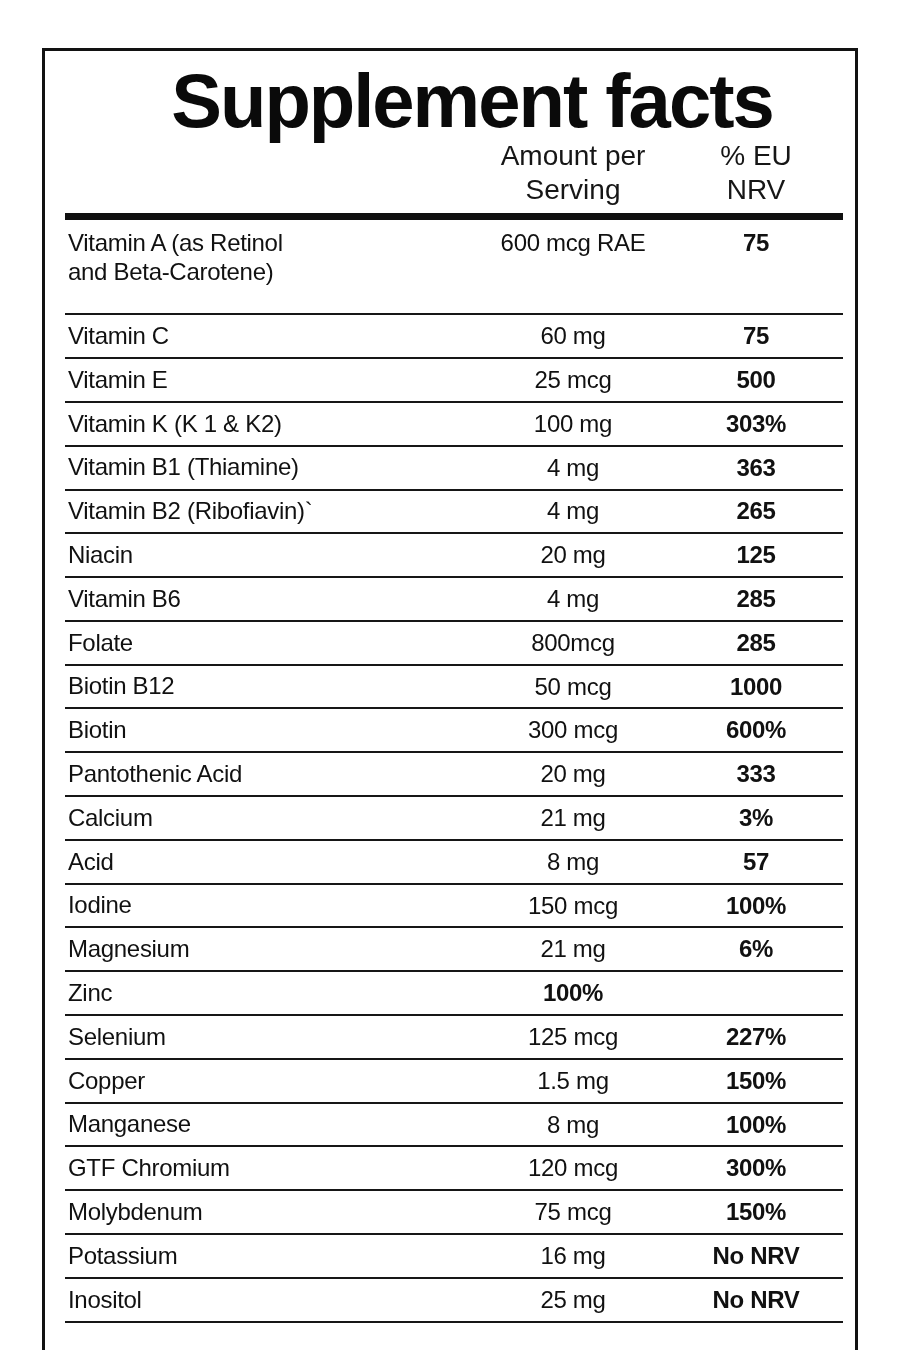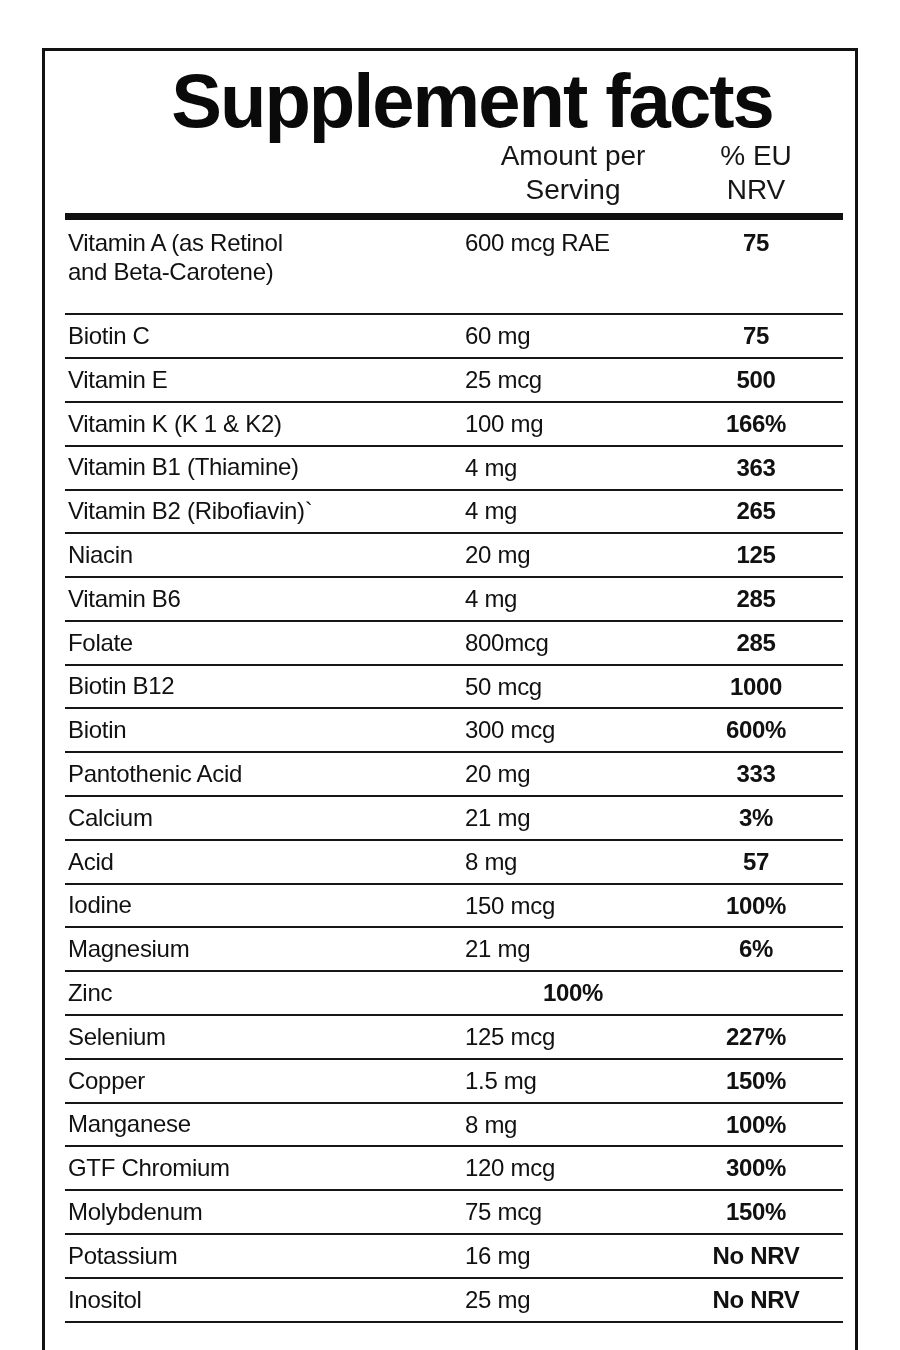--- a/index.html
+++ b/index.html
@@ -53,21 +53,21 @@
   }
   .row.tall { min-height: 95px; align-items: start; }
   .row.tall .cell { padding-top: 9px; }
   .cell-name {
     padding-left: 3px;
     text-align: left;
     white-space: pre-line;
     line-height: 1.18;
     letter-spacing: -0.3px;
   }
-  .cell-amount { text-align: left; letter-spacing: -0.3px; }
+  .cell-amount { text-align: center; letter-spacing: -0.3px; }
   .cell-nrv { text-align: center; letter-spacing: -0.3px; font-weight: bold; }
 </style>
 </head>
 <body>
 
 <div class="label-box">
 
   <div class="title">Supplement facts</div>
 
   <div class="grid headers">
@@ -83,35 +83,35 @@
 
   <div>
       <div class="grid row tall">
         <div class="cell cell-name">Vitamin A  (as Retinol
 and Beta-Carotene)</div>
         <div class="cell cell-amount">600 mcg RAE</div>
         <div class="cell cell-nrv">75</div>
         <div></div>
       </div>
       <div class="grid row">
-        <div class="cell cell-name">Biotin C</div>
+        <div class="cell cell-name">Vitamin C</div>
         <div class="cell cell-amount">60 mg</div>
         <div class="cell cell-nrv">75</div>
         <div></div>
       </div>
       <div class="grid row">
         <div class="cell cell-name">Vitamin E</div>
         <div class="cell cell-amount">25 mcg</div>
         <div class="cell cell-nrv">500</div>
         <div></div>
       </div>
       <div class="grid row">
         <div class="cell cell-name">Vitamin K (K 1 &amp; K2)</div>
         <div class="cell cell-amount">100 mg</div>
-        <div class="cell cell-nrv">166%</div>
+        <div class="cell cell-nrv">303%</div>
         <div></div>
       </div>
       <div class="grid row">
         <div class="cell cell-name">Vitamin B1 (Thiamine)</div>
         <div class="cell cell-amount">4 mg</div>
         <div class="cell cell-nrv">363</div>
         <div></div>
       </div>
       <div class="grid row">
         <div class="cell cell-name">Vitamin B2 (Ribofiavin)`</div>

